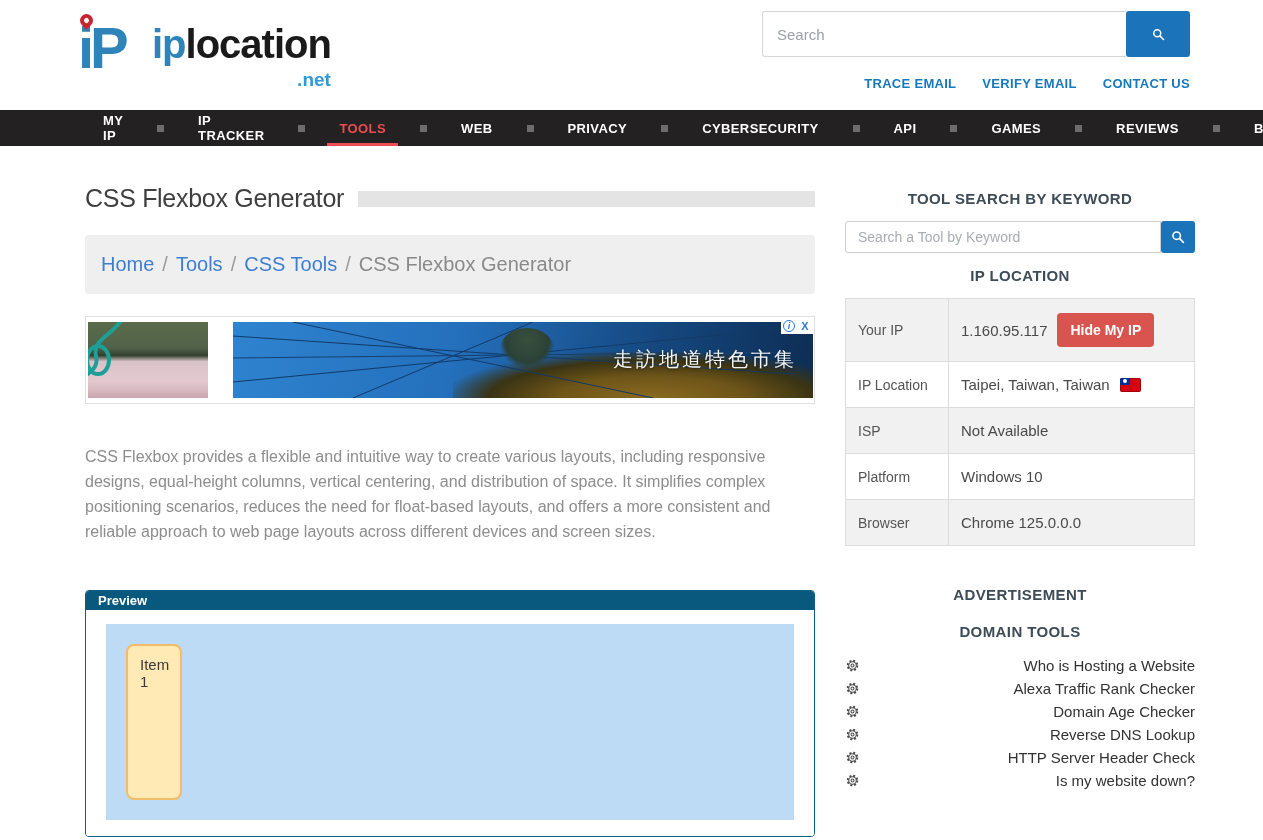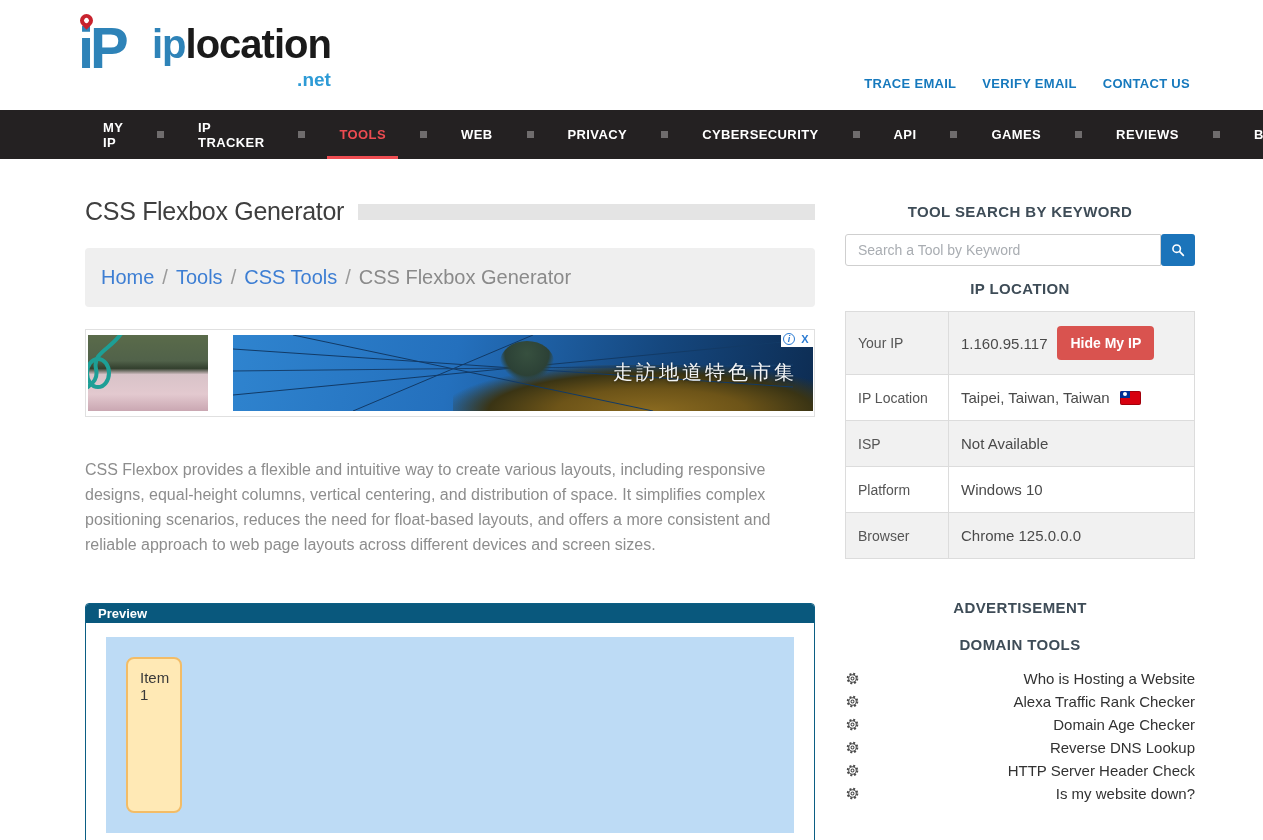--- a/index.html
+++ b/index.html
@@ -21,21 +21,21 @@
   .hdr-search { position:absolute; left:762px; top:11px; width:428px; height:46px; display:flex; }
   .hdr-search input { flex:1; border:1px solid #d6d6d6; border-right:none; border-radius:3px 0 0 3px;
     padding:0 14px; font-size:15px; color:#555; outline:none; }
   .hdr-search input::placeholder { color:#9aa0a6; }
   .btn-search { width:64px; background:#1b74ba; border:none; border-radius:3px; cursor:pointer;
     display:flex; align-items:center; justify-content:center; }
   .hdr-links { position:absolute; right:73px; top:76px; display:flex; gap:26px; }
   .hdr-links a { font-size:13px; font-weight:bold; color:#1679bd; text-decoration:none; letter-spacing:.3px; }
 
   
-  .nav { height:49px; background:#242122; display:flex; align-items:stretch; padding-left:85px;gap:16px; }
+  .nav { height:36px; background:#242122; display:flex; align-items:stretch; padding-left:85px;gap:16px; }
   .nav-item { position:relative; display:flex; align-items:center; padding:0 18px; color:#fff;
     font-size:13px; font-weight:bold; letter-spacing:.4px; text-decoration:none; cursor:pointer; }
   .nav-item.active { color:#ec4b51; }
   .nav-item.active::after { content:""; position:absolute; left:6px; right:6px; bottom:0; height:3px; background:#ee4d52; }
   .nav-sep { display:flex; align-items:center; }
   .nav-sep::after { content:""; width:7px; height:7px; background:#6f6c6d; display:block; }
 
   
   .page { display:flex; padding:28px 68px 0 85px; gap:30px; }
   .main { width:730px; }
@@ -131,20 +131,28 @@
     <div class="logo-mark">
       <span class="ip-glyph">iP</span>
       <span class="logo-pin"></span>
     </div>
     <div>
       <div class="logo-text"><span class="blue">ip</span><span>location</span></div>
       <span class="logo-net">.net</span>
     </div>
   </div>
 
+  <div class="hdr-search">
+    <input type="text" placeholder="Search" style="">
+    <button class="btn-search">
+      <svg class="gear" style="width:19px;height:19px">
+          <use href="#magnifier"></use>
+        </svg>
+    </button>
+  </div>
 
   <div class="hdr-links">
     <a>TRACE EMAIL</a>
     <a>VERIFY EMAIL</a>
     <a>CONTACT US</a>
   </div>
 </div>
 
 <nav class="nav">
   <a class="nav-item">MY IP</a>

